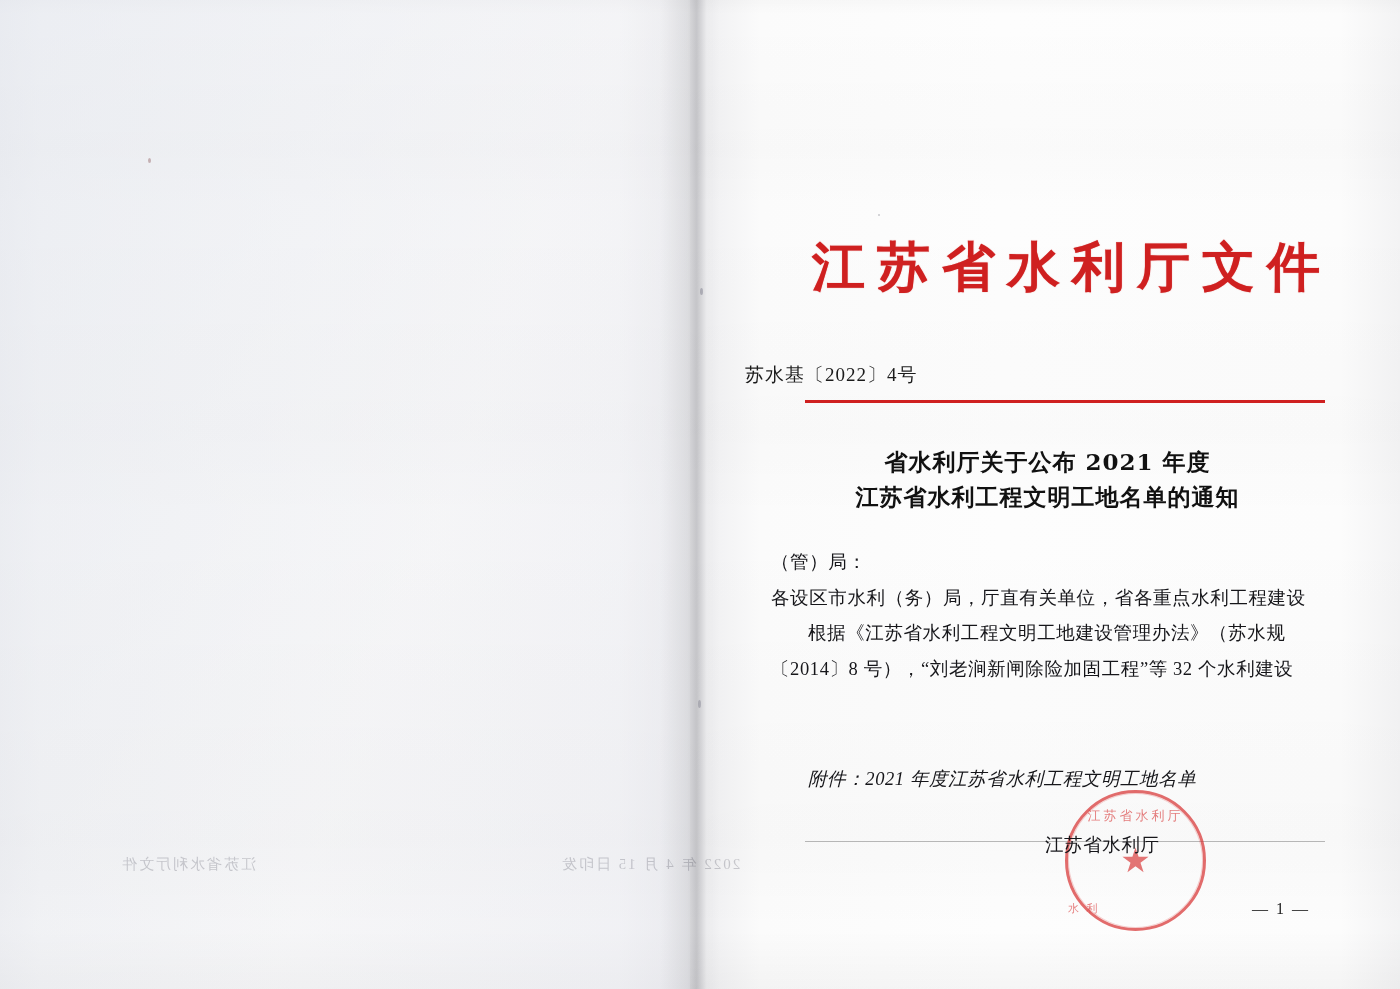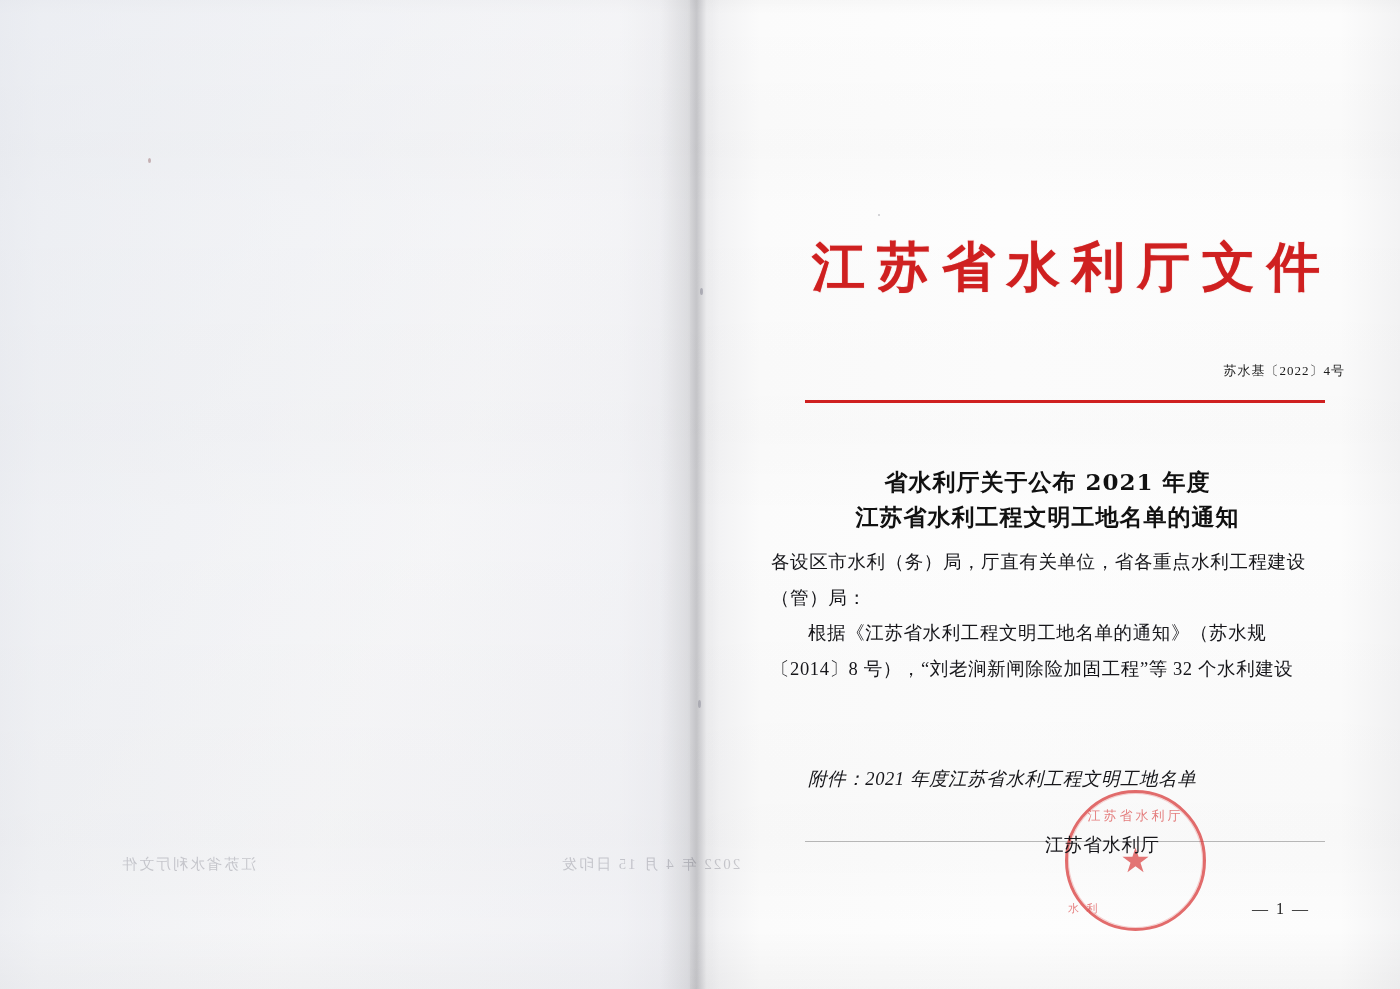--- a/index.html
+++ b/index.html
@@ -103,22 +103,22 @@
     text-indent: 12px;
     text-shadow: 0 0 1px rgba(207,32,32,0.6);
     white-space: nowrap;
   }
 
   .doc-number {
     position: absolute;
     left: 0;
     top: 362px;
     width: 600px;
-    text-align: right;
-    font-size: 13px;
+    text-align: left;
+    font-size: 19px;
     color: #1b1b1b;
     letter-spacing: 1px;
   }
 
   .red-rule {
     position: absolute;
     left: 60px;
     top: 400px;
     width: 520px;
     height: 2.5px;
@@ -130,21 +130,20 @@
     left: 25px;
     top: 444px;
     width: 555px;
     text-align: center;
     font-family: "DejaVu Serif", serif;
     font-weight: bold;
     font-size: 23px;
     line-height: 35px;
     color: #111;
     letter-spacing: 1px;
-    margin-top: 20px;
   }
 
   .body-text {
     position: absolute;
     left: 26px;
     top: 545px;
     width: 550px;
     font-size: 18.5px;
     line-height: 35.5px;
     color: #16161a;
@@ -272,23 +271,23 @@
     <div class="doc-number">苏水基〔2022〕4号</div>
 
     <div class="red-rule"></div>
 
     <div class="title">
       <div>省水利厅关于公布 2021 年度</div>
       <div>江苏省水利工程文明工地名单的通知</div>
     </div>
 
     <div class="body-text">
+      <p>（管）局：</p>
       <p>各设区市水利（务）局，厅直有关单位，省各重点水利工程建设</p>
-      <p>（管）局：</p>
-      <p class="indent2">根据《江苏省水利工程文明工地名单的通知》（苏水规</p>
+      <p class="indent2">根据《江苏省水利工程文明工地建设管理办法》（苏水规</p>
       <p>〔2014〕8 号），“刘老涧新闸除险加固工程”等 32 个水利建设</p>
     </div>
 
     <div class="attachment">附件：2021 年度江苏省水利工程文明工地名单</div>
 
     <div class="footer-rule"></div>
 
     <div class="seal">
       <div class="seal-top-text">江苏省水利厅</div>
       <div class="seal-star">★</div>

